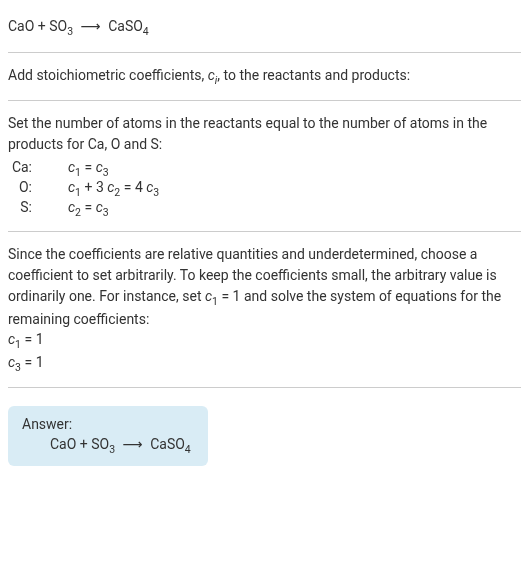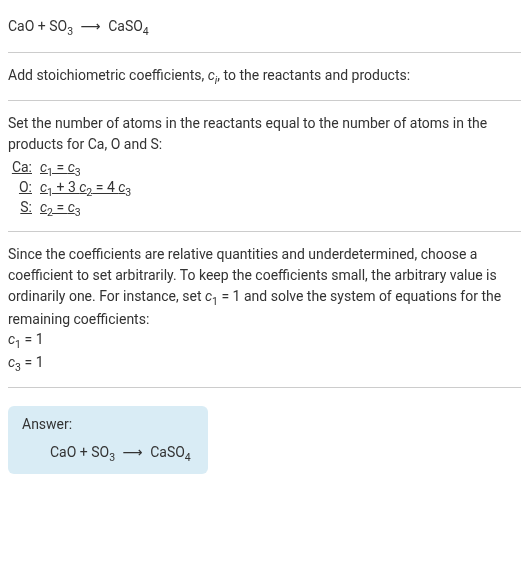--- a/index.html
+++ b/index.html
@@ -39,43 +39,43 @@
     }
     .italic {
       font-style: italic;
     }
     .atom-table {
       margin-top: 4px;
     }
     .atom-row {
       display: flex;
       align-items: baseline;
-      text-decoration: underline;
     }
     .atom-label {
       width: 32px;
       text-align: right;
       padding-right: 8px;
     }
     .atom-eq {
       flex: 1;
+      margin-left: 28px;
     }
     .coeff-line {
       line-height: 1.4;
     }
     .answer-box {
       background: #d9ecf5;
       border-radius: 6px;
       padding: 10px 14px;
       margin-top: 6px;
       display: inline-block;
       min-width: 200px;
     }
     .answer-label {
-      margin-bottom: 12px;
+      margin-bottom: 4px;
     }
     .answer-eq {
       padding-left: 28px;
     }
   </style>
 </head>
 <body>
 
 <div class="section">
   <div class="equation">

